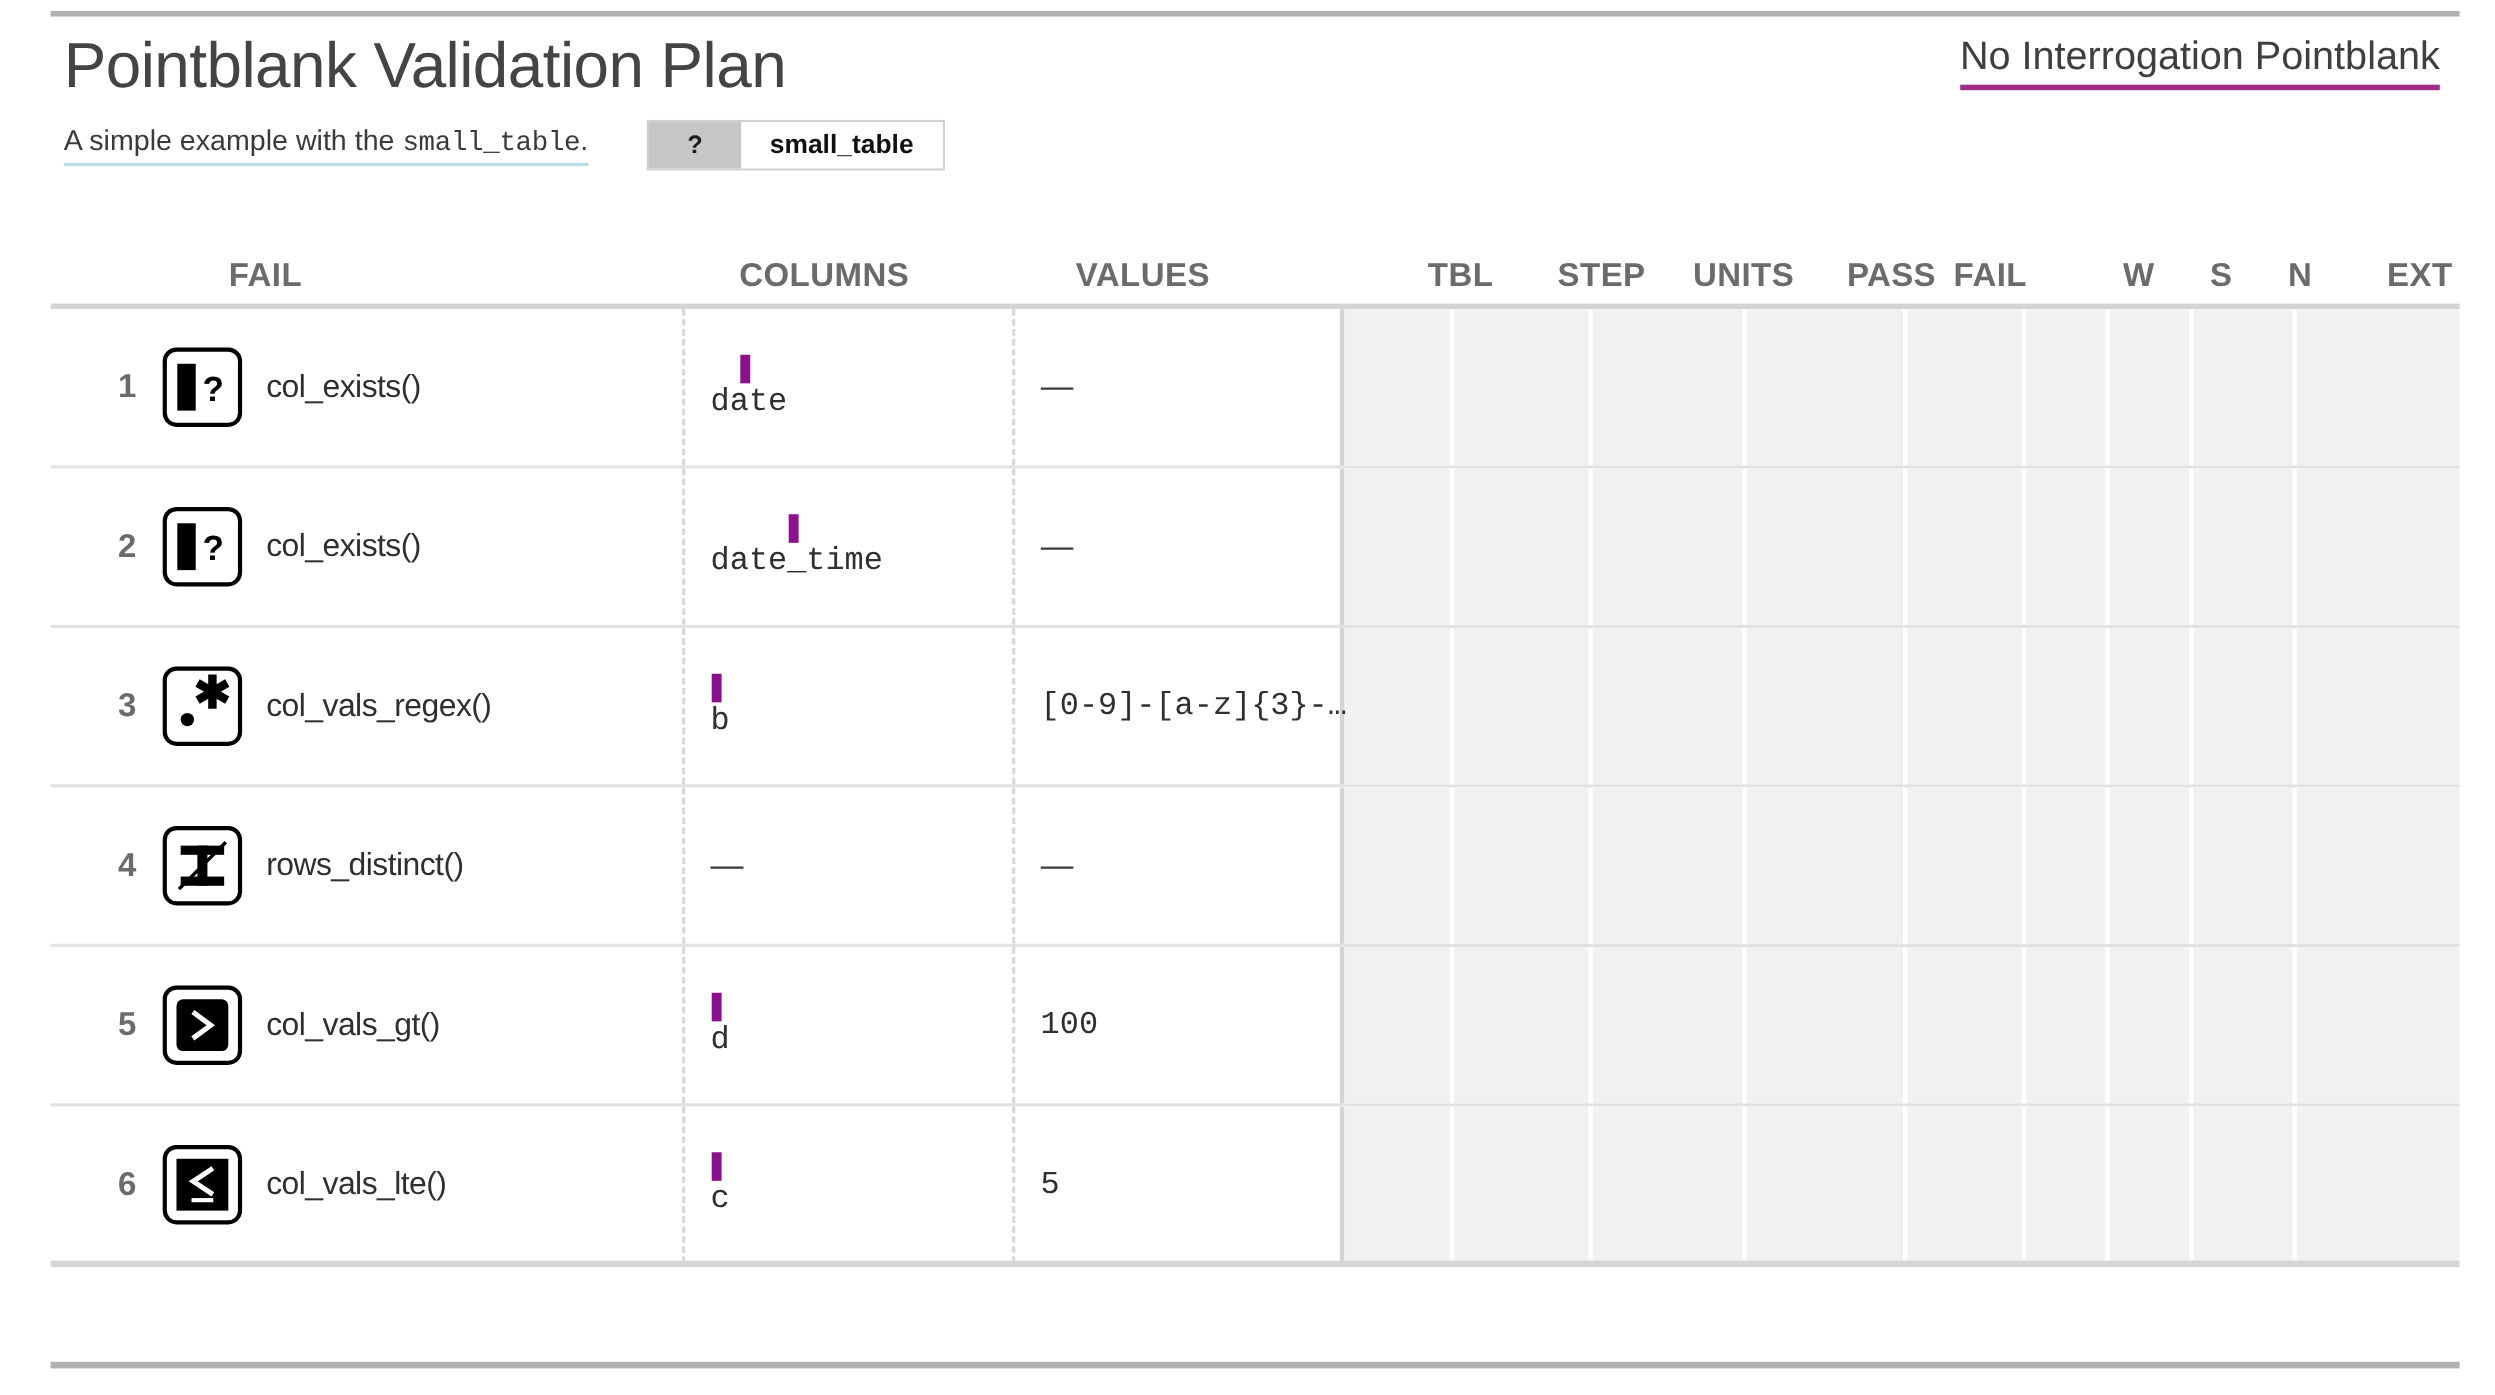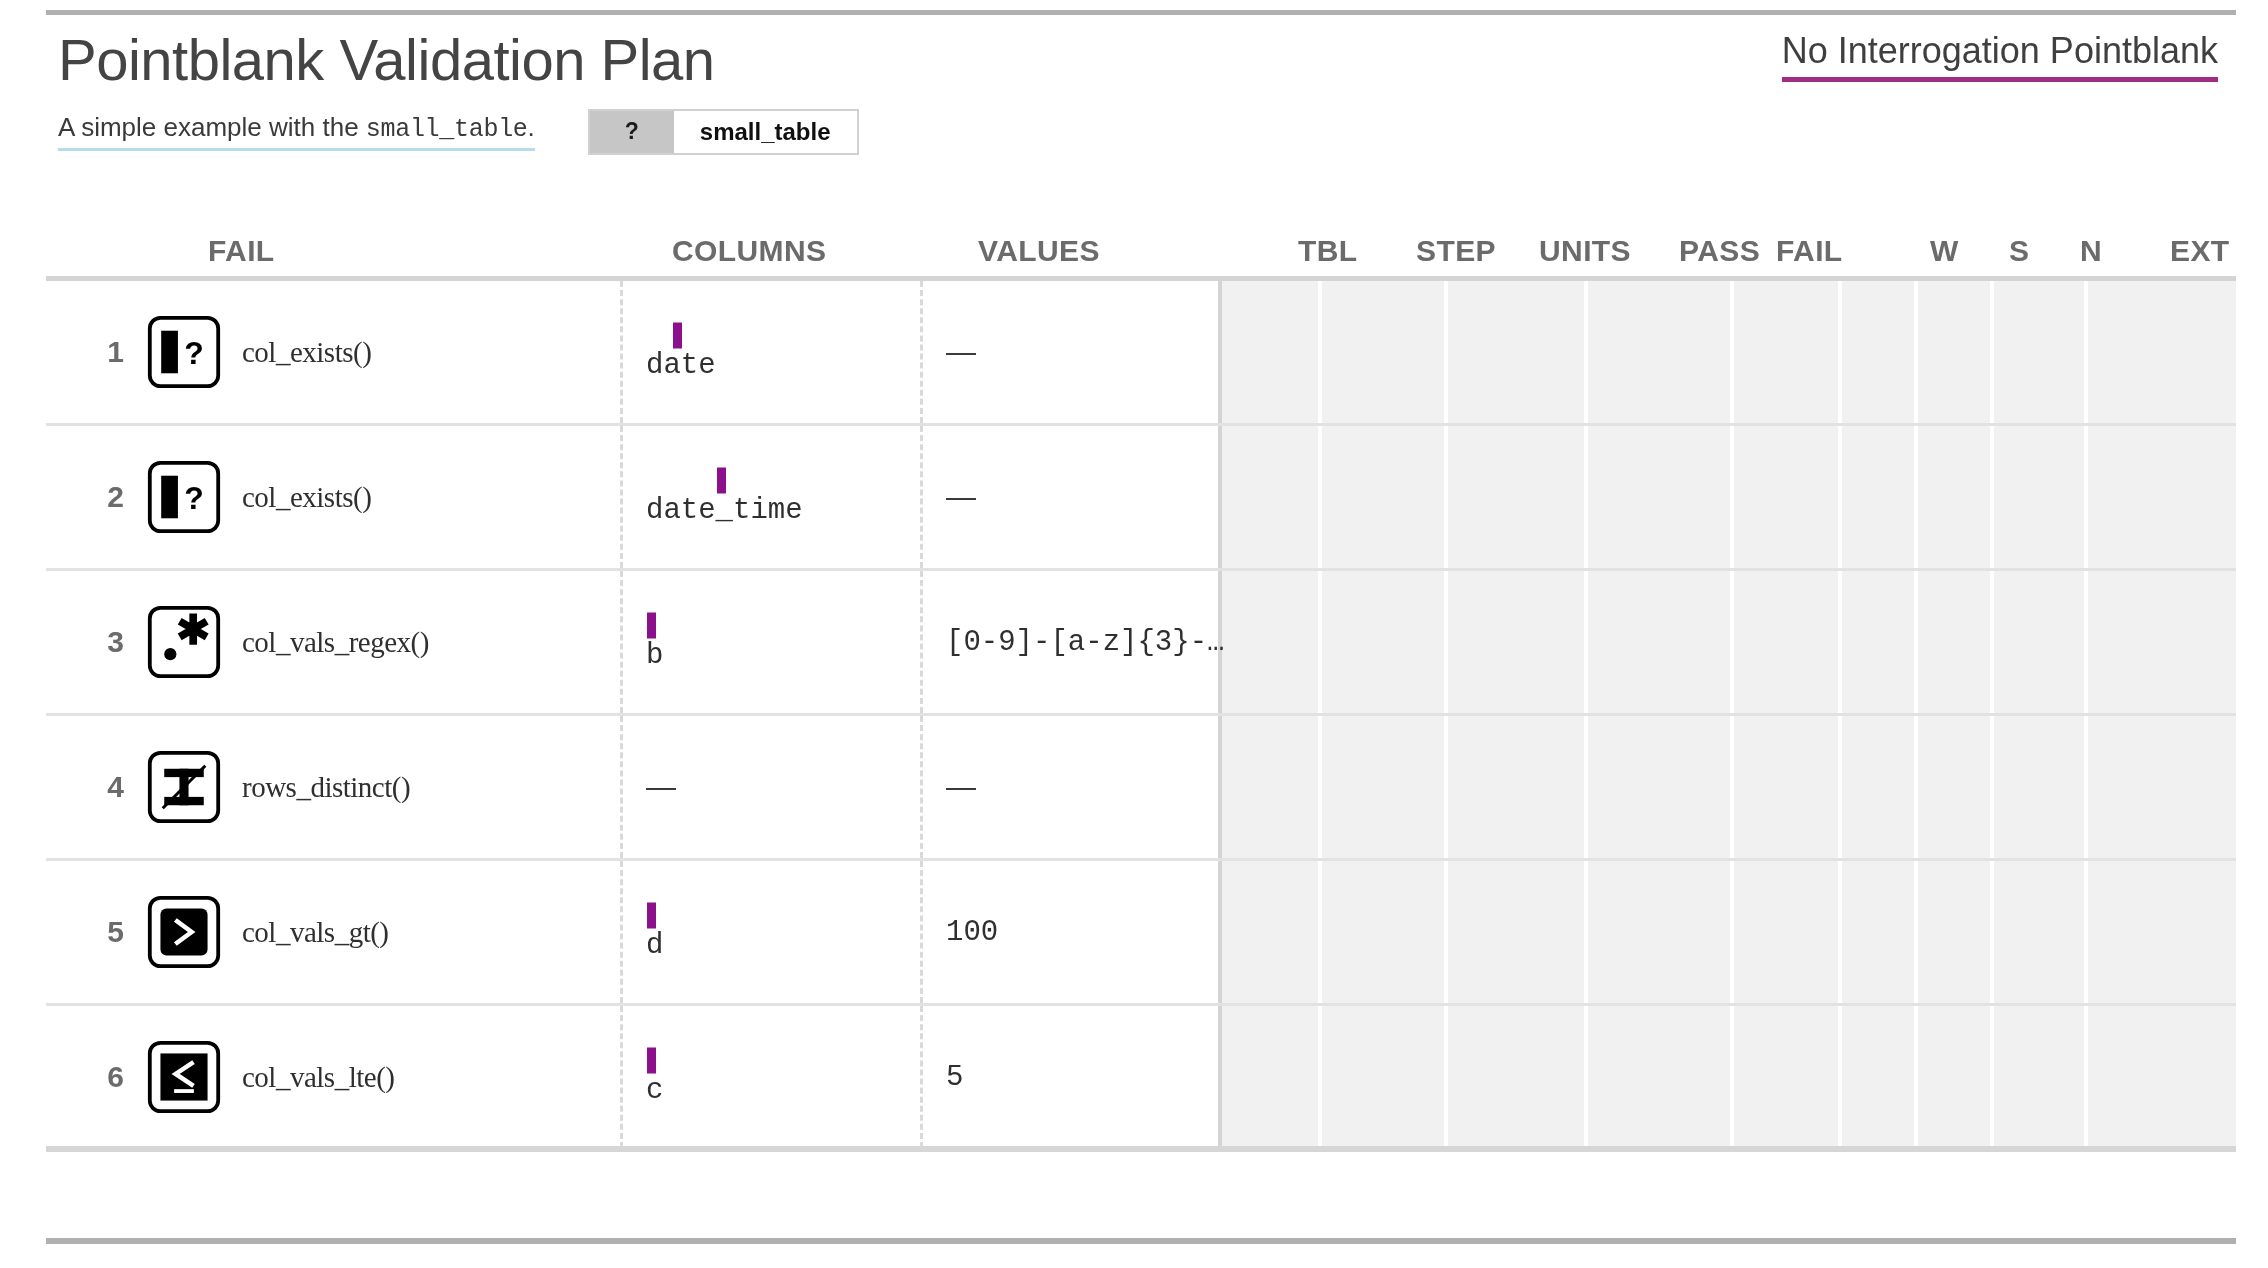--- a/index.html
+++ b/index.html
@@ -186,21 +186,21 @@
     top: 50%;
     transform: translateY(-50%);
     width: 76px;
     height: 76px;
   }
   .step-name {
     position: absolute;
     left: 196px;
     top: 50%;
     transform: translateY(-50%);
-    font-family: Liberation Serif, serif;
+    font-family: Liberation Sans, sans-serif;
     font-size: 29px;
     color: #2f2f2f;
     letter-spacing: -0.5px;
     white-space: nowrap;
     text-align: right;
   }
   .cell-columns {
     position: absolute;
     left: 600px;
     top: 50%;

